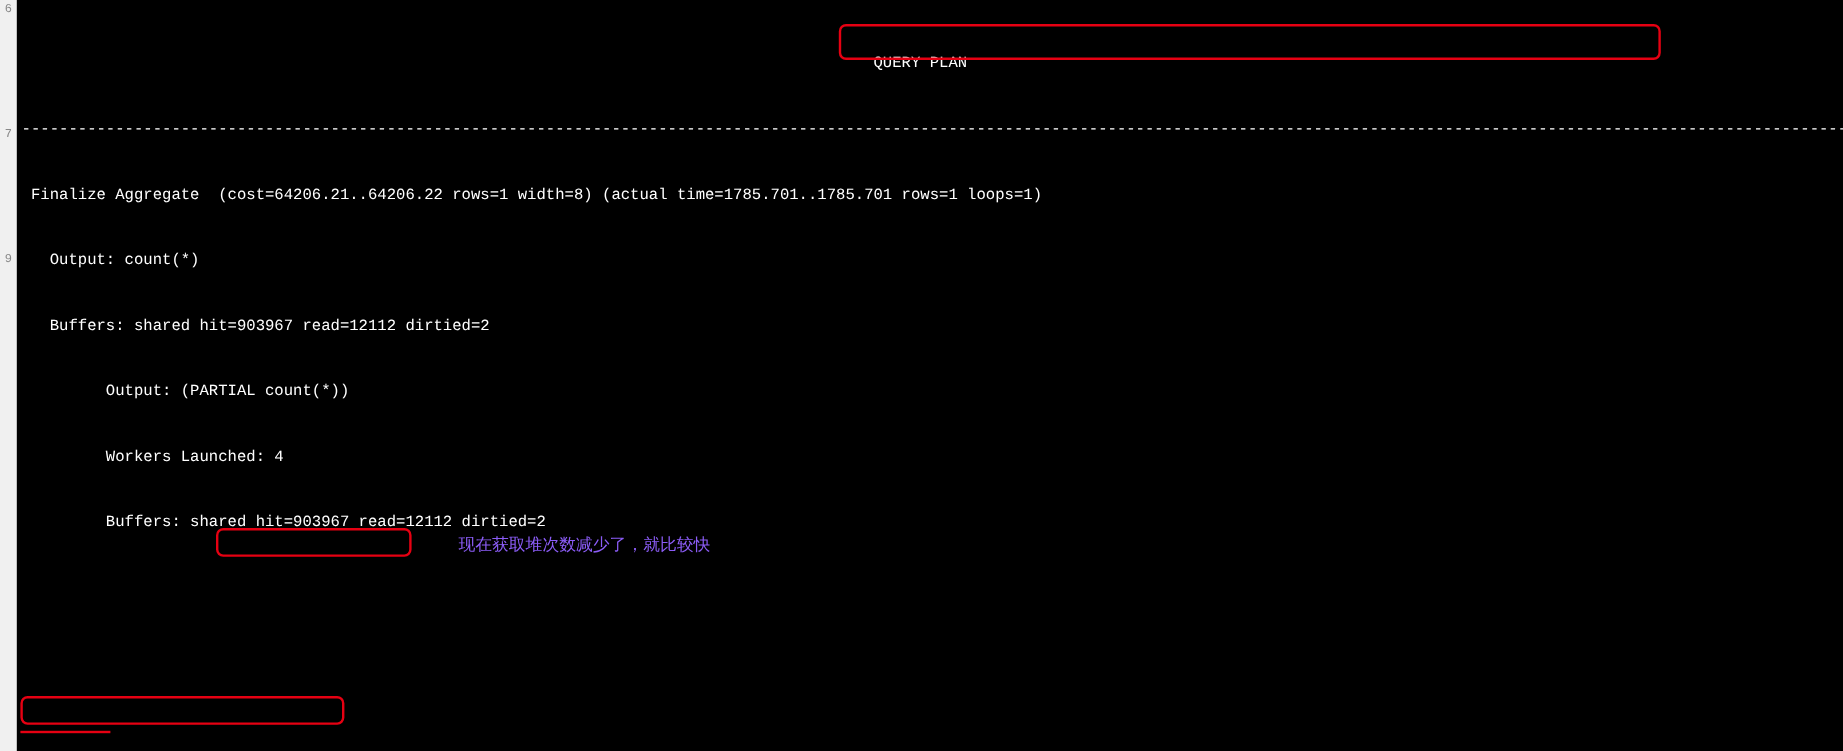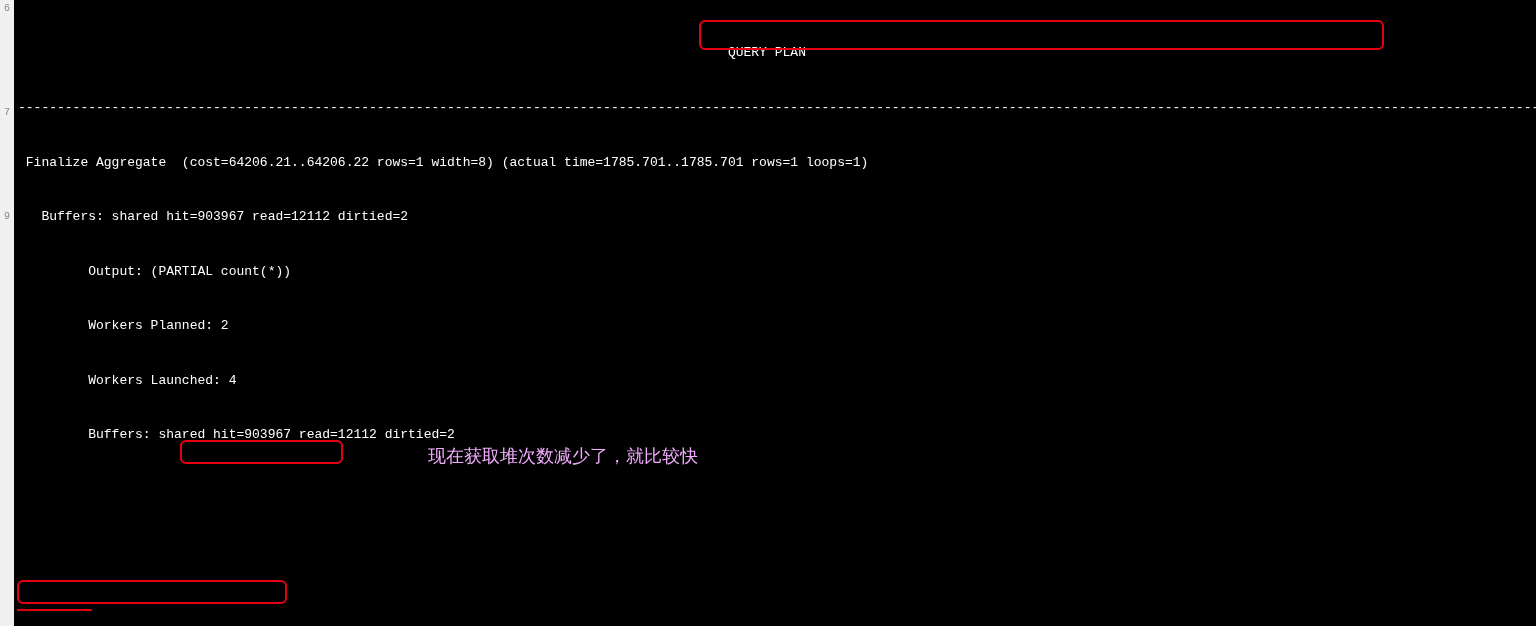--- a/index.html
+++ b/index.html
@@ -42,49 +42,48 @@
   }
   .line { white-space: pre; }
   .annot-box {
     position: absolute;
     border: 2px solid #E60012;
     border-radius: 6px;
     pointer-events: none;
   }
   .annot-text {
     position: absolute;
-    color: #f0abfc;
+    color: #8b5cf6;
     font-family: 'PingFang SC','Hiragino Sans GB','Microsoft YaHei',sans-serif;
-    font-size: 18px;
+    font-size: 14px;
     white-space: nowrap;
     pointer-events: none;
-    margin-left: 46px;
   }
   .strike {
     position:absolute;
     border-top:2px solid #E60012;
     pointer-events:none;
   }
 </style>
 </head>
 <body>
 
 <div class="gutter">
   <div>6</div>
   <div>7</div>
   <div style="height:120px">9</div>
 </div>
 
 <div class="term">
   <div class="line">                                                                                           QUERY PLAN</div>
   <div class="line">--------------------------------------------------------------------------------------------------------------------------------------------------------------------------------------------------------------------</div>
   <div class="line"> Finalize Aggregate  (cost=64206.21..64206.22 rows=1 width=8) (actual time=1785.701..1785.701 rows=1 loops=1)</div>
+  <div class="line">   Output: count(*)</div>
   <div class="line">   Buffers: shared hit=903967 read=12112 dirtied=2</div>
   <div class="line">         Output: (PARTIAL count(*))</div>
-  <div class="line">         Workers Planned: 2</div>
   <div class="line">         Workers Launched: 4</div>
   <div class="line">         Buffers: shared hit=903967 read=12112 dirtied=2</div>
   
   
   
   
   
   
   
   

